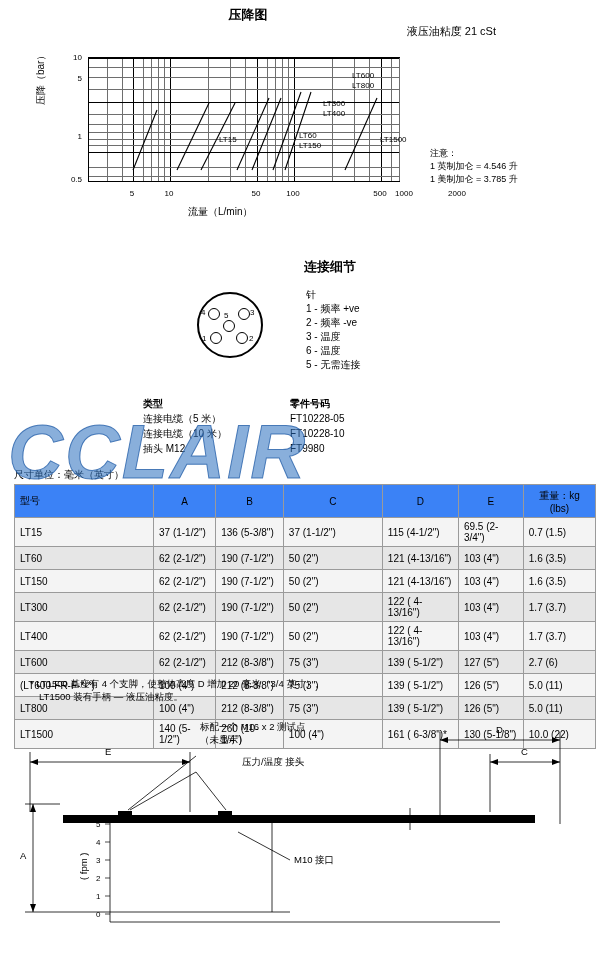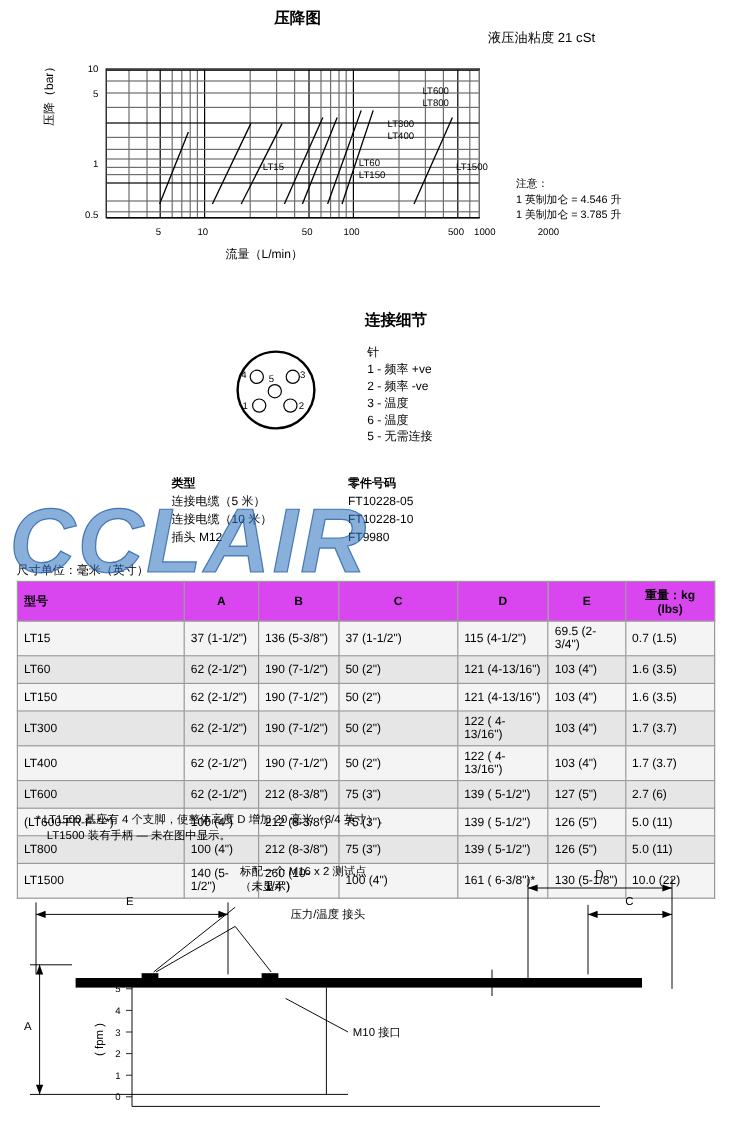--- a/index.html
+++ b/index.html
@@ -176,22 +176,22 @@
     border-collapse: collapse;
     font-size: 10px;
   }
   #dim-table th, #dim-table td {
     border: 1px solid #9a9a9a;
     padding: 3px 5px;
     text-align: left;
     height: 16px;
   }
   #dim-table thead th {
-    background: #d946ef;
-    font-weight: bold;
+    background: #3b82f6;
+    font-weight: normal;
     text-align: center;
     height: 26px;
   }
   #dim-table thead th.first { text-align: left; }
   #dim-table tbody td:first-child { width: 128px; }
   #dim-table tbody td.c { width: 88px; }
   #dim-table tbody tr:nth-child(odd)  { background: #f4f4f4; }
   #dim-table tbody tr:nth-child(even) { background: #e6e6e6; }
 
   #dim-notes {
@@ -473,21 +473,21 @@
         <td class="c">100 (4")</td>
         <td>161 ( 6-3/8")*</td>
         <td>130 (5-1/8")</td>
         <td>10.0 (22)</td>
       </tr>
     </tbody>
   </table>
 
   <div id="dim-notes">
     <div>* LT1500 基座有 4 个支脚，使整体高度 D 增加 20 毫米（3/4 英寸）。</div>
-    <div style="margin-left:9px;">LT1500 装有手柄 — 未在图中显示。</div>
+    <div style="margin-left:9px;">LT1500 装有手柄 — 液压油粘度。</div>
   </div>
 
   <div id="draw-block">
     <svg width="612" height="235">
       <g stroke="#000" fill="none" stroke-width="0.8">
 
         <line x1="30" y1="50" x2="190" y2="50"></line>
         <polygon points="30,50 38,47 38,53" fill="#000" stroke="none"></polygon>
         <polygon points="190,50 182,47 182,53" fill="#000" stroke="none"></polygon>
         <line x1="30" y1="40" x2="30" y2="100"></line>

